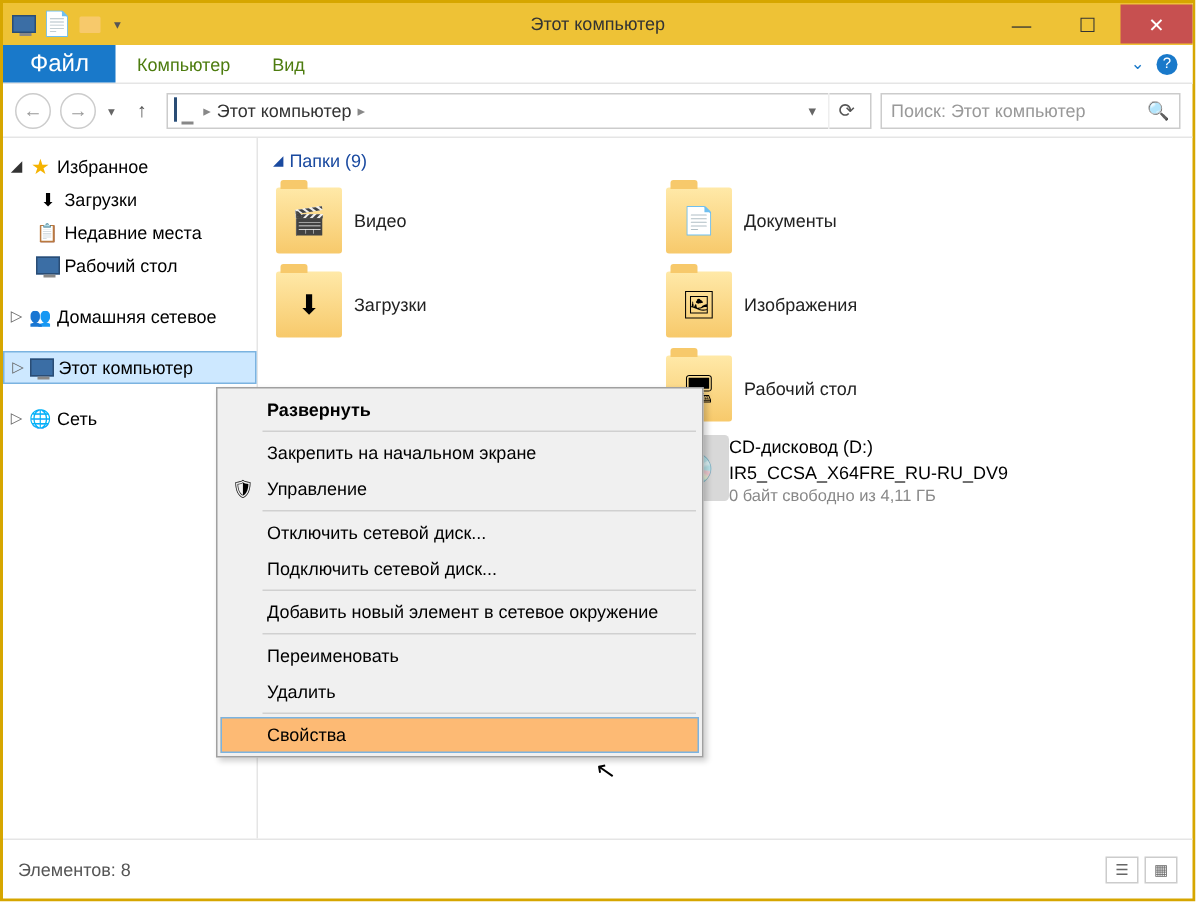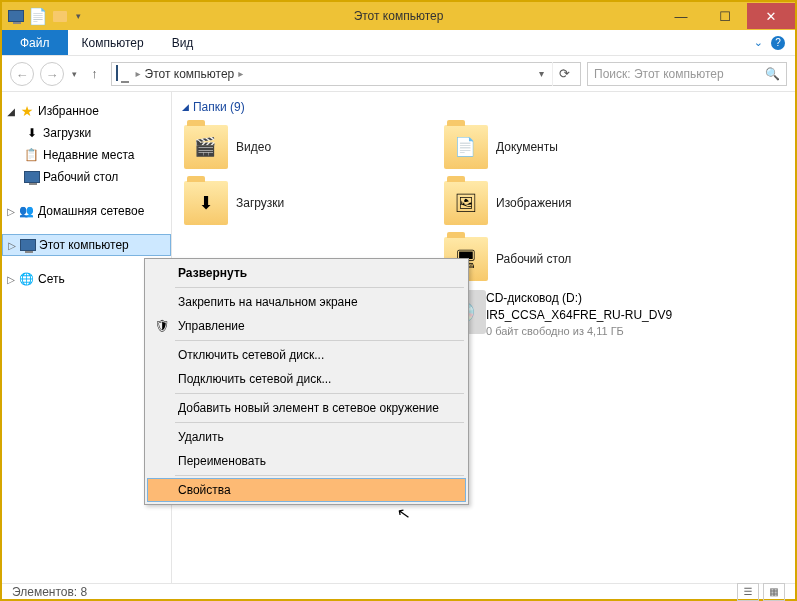--- a/index.html
+++ b/index.html
@@ -10,22 +10,22 @@
 .titlebar { height: 28px; background: #eec236; display: flex; align-items: center; position: relative; }
 .qat { display: flex; align-items: center; gap: 6px; padding-left: 6px; }
 .qat-icon { width: 16px; height: 16px; display: flex; align-items: center; justify-content: center; }
 .qat-drop { font-size: 9px; color: #555; margin-left: 2px; }
 .titlebar-text { position: absolute; left: 50%; transform: translateX(-50%); font-size: 12px; color: #333; }
 .win-controls { margin-left: auto; display: flex; }
 .win-btn { width: 44px; height: 26px; display: flex; align-items: center; justify-content: center; font-size: 13px; color: #333; }
 .win-btn.close { background: #c75050; color: #fff; width: 48px; }
 
 .menubar { height: 26px; background: #fff; border-bottom: 1px solid #e5e5e5; display: flex; align-items: stretch; }
-.file-tab { background: #1979ca; color: #fff; font-size: 12px; padding: 0 18px; display: flex; align-items: center; }
-.menu-item { font-size: 12px; color: #0f172a; padding: 8px 14px; display: flex; align-items: center; }
+.file-tab { background: #1979ca; color: #fff; font-size: 16px; padding: 0 18px; display: flex; align-items: center; }
+.menu-item { font-size: 12px; color: #4d7c0f; padding: 8px 14px; display: flex; align-items: center; }
 .menubar .spacer { flex: 1; }
 .rb-controls { display: flex; align-items: center; gap: 8px; padding-right: 10px; }
 .rb-ctrl { font-size: 11px; color: #1979ca; }
 
 .addrbar { height: 36px; display: flex; align-items: center; gap: 6px; padding: 0 8px; border-bottom: 1px solid #e5e5e5; }
 .nav-btn { width: 24px; height: 24px; border: 1px solid #ccc; border-radius: 50%; display: flex; align-items: center; justify-content: center; font-size: 13px; color: #999; }
 .nav-down { font-size: 9px; color: #666; padding: 0 2px;}
 .nav-up { width: 20px; height: 20px; display: flex; align-items: center; justify-content: center; font-size: 13px; color: #555; }
 .breadcrumb { flex: 1; height: 24px; border: 1px solid #ccc; display: flex; align-items: center; padding: 0 4px; gap: 4px; font-size: 12px; color: #333; }
 .breadcrumb .bc-icon { width: 16px; height: 16px; }
@@ -61,21 +61,21 @@
 .drive-sub { color:#888; font-size:11px;}
 
 .context-menu { position: absolute; left: 144px; top: 258px; width: 325px; background: #f0f0f0; border: 1px solid #a0a0a0; box-shadow: 2px 2px 4px rgba(0,0,0,.2); font-size: 12px; z-index: 100; padding:2px;}
 .cm-item { height: 24px; display: flex; align-items: center; padding-left: 30px; position: relative; border:1px solid transparent;}
 .cm-item.bold { font-weight: bold; }
 .cm-item.hover { background: #fdba74; border: 1px solid #7bb3e0; }
 .cm-sep { height: 1px; background: #d0d0d0; margin: 2px 2px 2px 28px; }
 .cm-icon { position: absolute; left: 6px; width: 16px; height: 16px; display:flex; align-items:center; justify-content:center; font-size:12px;}
 .cursor { position:absolute; left:397px; top:504px; font-size:16px; z-index:200; color:#000; transform:rotate(-10deg);}
 
-.statusbar { height: 16px; border-top: 1px solid #e5e5e5; display: flex; align-items: center; padding: 0 10px; font-size: 12px; color: #555; }
+.statusbar { height: 40px; border-top: 1px solid #e5e5e5; display: flex; align-items: center; padding: 0 10px; font-size: 12px; color: #555; }
 .statusbar .right { margin-left: auto; display:flex; gap:4px;}
 .view-btn { width:22px; height:18px; border:1px solid #ccc; display:flex; align-items:center; justify-content:center; font-size:10px; color:#666;}
 
 .pc-icon { width:16px; height:12px; background:#3b6ea5; border:1px solid #2a4d75; position:relative;}
 .pc-icon::after{content:""; position:absolute; bottom:-3px; left:4px; width:8px; height:2px; background:#888;}
 .star-icon { color:#f5b301; font-size:14px;}
 .folder-small { width:14px; height:11px; background:#f7c96b; border-radius:1px; position:relative;}
 </style>
 </head>
 <body>
@@ -224,22 +224,22 @@
     <div class="cm-item">
       <span class="cm-icon">🛡</span>
       <span>Управление</span>
     </div>
     <div class="cm-sep"></div>
     <div class="cm-item">Отключить сетевой диск...</div>
     <div class="cm-item">Подключить сетевой диск...</div>
     <div class="cm-sep"></div>
     <div class="cm-item">Добавить новый элемент в сетевое окружение</div>
     <div class="cm-sep"></div>
+    <div class="cm-item">Переименовать</div>
     <div class="cm-item">Удалить</div>
-    <div class="cm-item">Переименовать</div>
     <div class="cm-sep"></div>
     <div class="cm-item hover">Свойства</div>
   </div>
   <div class="cursor">↖</div>
 
   <div class="statusbar">
     <span>Элементов: 8</span>
     <div class="right">
       <div class="view-btn">☰</div>
       <div class="view-btn">▦</div>

